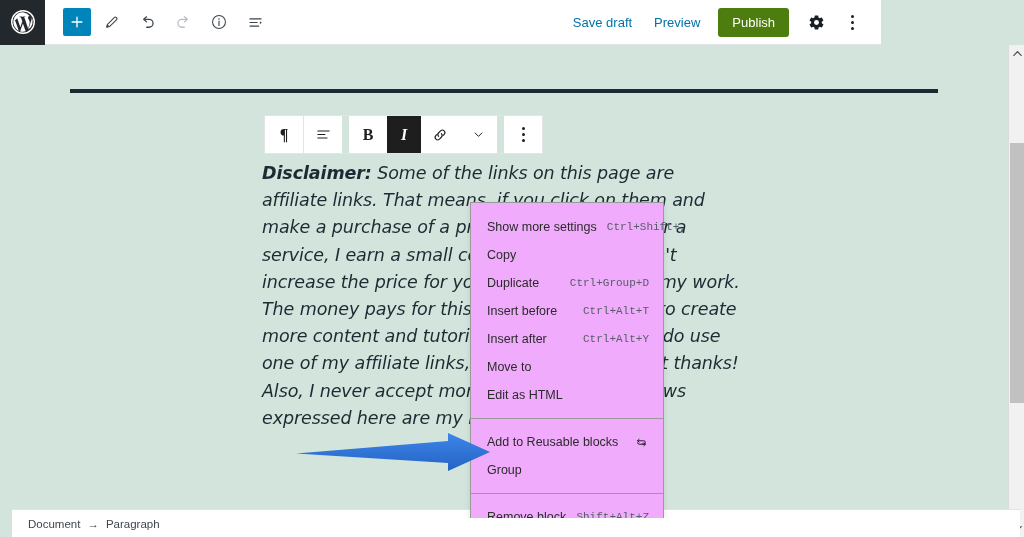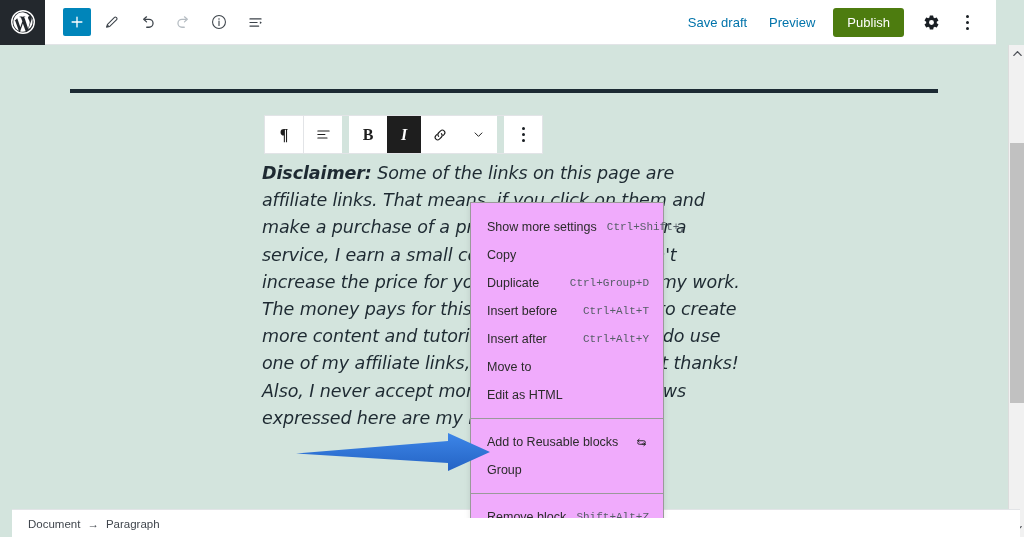--- a/index.html
+++ b/index.html
@@ -14,21 +14,21 @@
   .app {
     position: relative;
     width: 1024px; height: 537px;
     background: #d3e4dd;
     overflow: hidden;
   }
 
   
   .topbar {
     position: absolute; top: 0; left: 0;
-    width: 996px; height: 45px;
+    width: 881px; height: 45px;
     background: #ffffff;
     border-bottom: 1px solid #e2e4e7;
     display: flex; align-items: center;
     z-index: 60;
   }
   .wp-logo {
     width: 45px; height: 45px;
     background: #23282d;
     display: flex; align-items: center; justify-content: center;
     flex: 0 0 45px;

